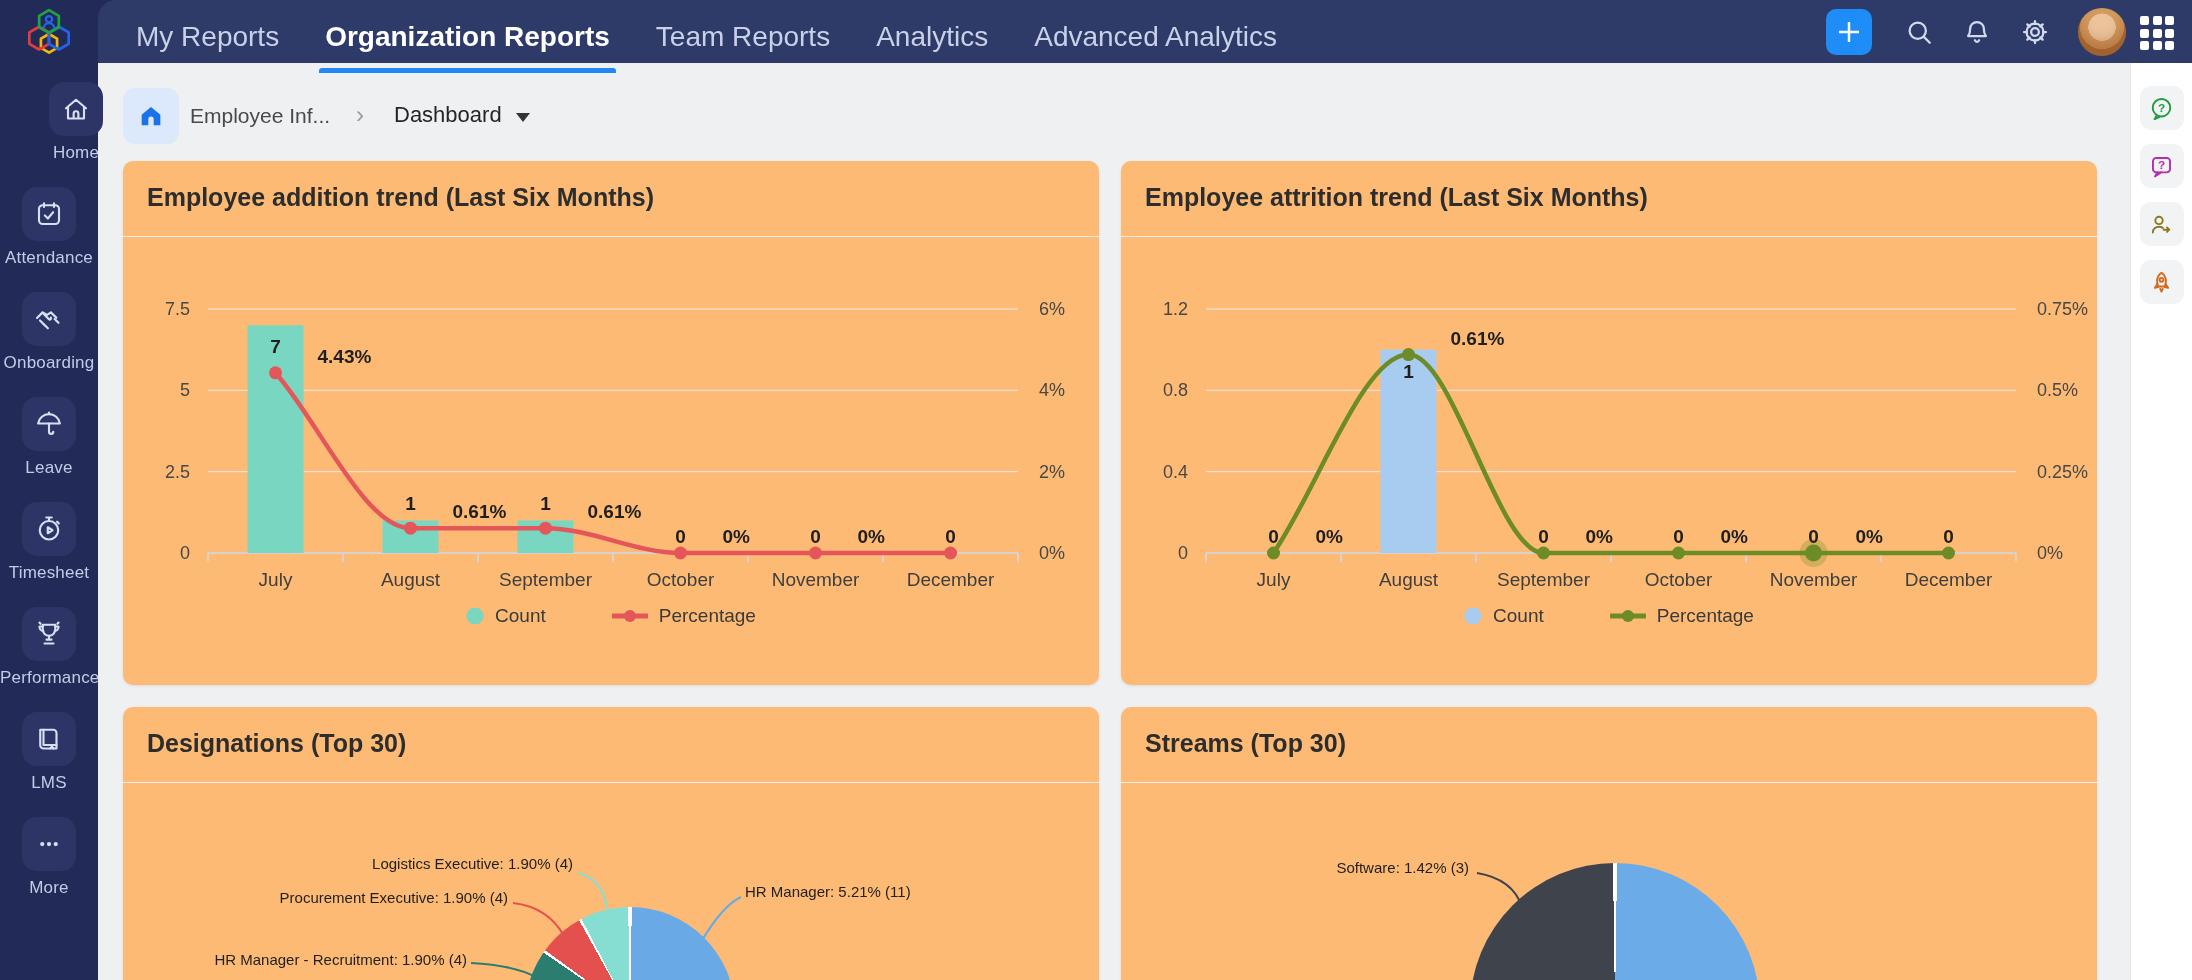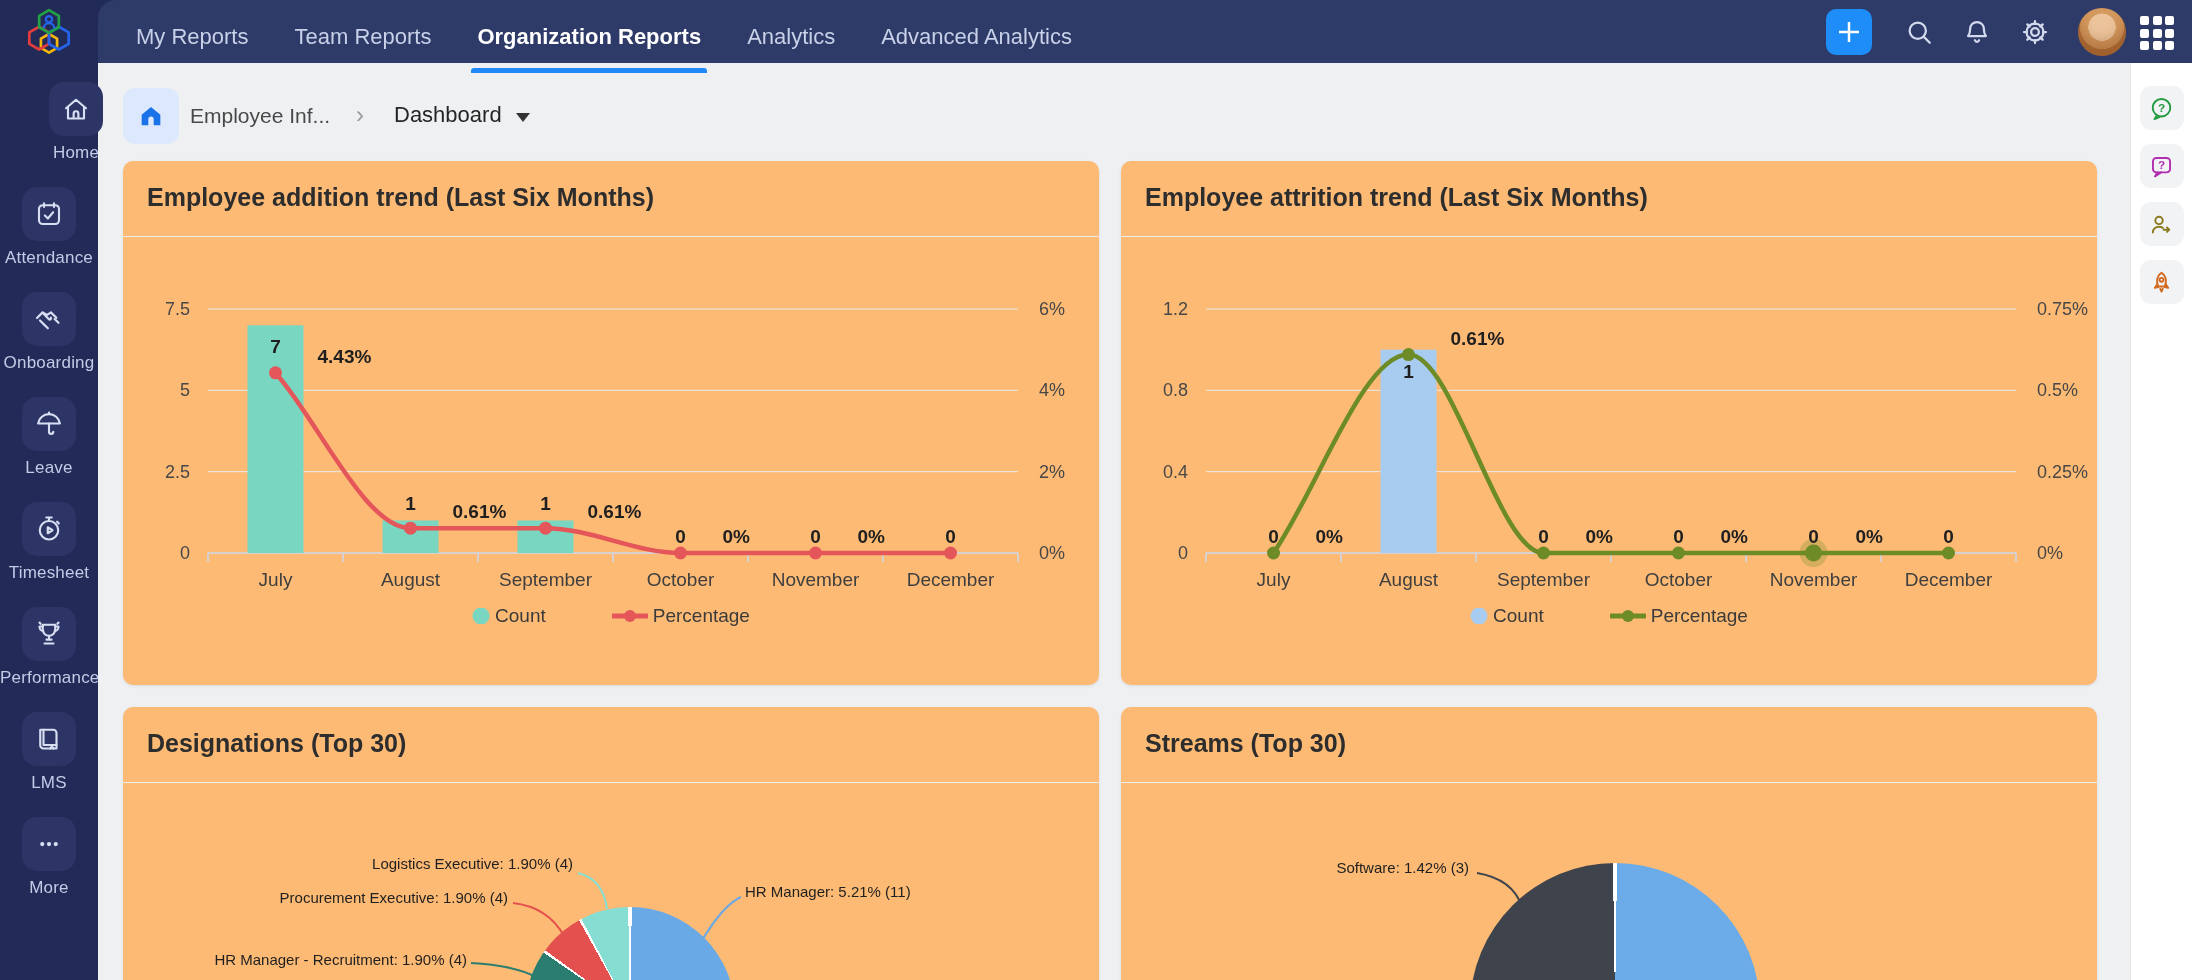--- a/index.html
+++ b/index.html
@@ -7,21 +7,21 @@
   
   .sidebar{position:absolute;left:0;top:0;width:98px;height:980px;background:#222b57;z-index:6}
   .logo{position:absolute;left:20px;top:6px;width:58px;height:58px;cursor:pointer}
   .side-item{position:absolute;left:0;width:98px;text-align:center;cursor:pointer}
   .tile{width:54px;height:54px;margin:0 auto;background:#2c3566;border-radius:15px;display:flex;align-items:center;justify-content:center;color:#d9dff2}
   .side-label{display:block;margin-top:7px;font-size:17px;color:#c3cbe6;letter-spacing:.2px}
   
   .topbar-bg{position:absolute;left:90px;top:0;width:90px;height:63px;background:#222b57;z-index:4}
   .topbar{position:absolute;left:98px;top:0;width:2094px;height:63px;background:#2e3a68;border-top-left-radius:18px;z-index:5}
   .tabs{position:absolute;left:38px;top:0;height:63px;display:flex;gap:46px}
-  .tab{position:relative;color:#c9d1e8;font-size:22px;display:flex;align-items:center;height:73px;cursor:pointer;white-space:nowrap}
+  .tab{position:relative;color:#c9d1e8;font-size:28px;display:flex;align-items:center;height:73px;cursor:pointer;white-space:nowrap}
   .tab.active{color:#ffffff;font-weight:700}
   .tab.active::after{content:"";position:absolute;left:-6px;right:-6px;bottom:0;height:5px;background:#2088f8;border-radius:3px 3px 0 0}
   .tb-btn{position:absolute;top:9px;width:46px;height:46px;display:flex;align-items:center;justify-content:center;color:#d4daee;cursor:pointer}
   .plus-btn{background:#1e8df7;border-radius:10px;color:#fff}
   .avatar{position:absolute;top:8px;width:48px;height:48px;border-radius:50%;cursor:pointer;
     background:radial-gradient(circle at 50% 40%, #ecc49c 0 36%, #d49a5e 37% 58%, #b5743b 59% 100%);
     box-shadow:inset 0 -14px 14px rgba(120,60,20,.35)}
   .apps-grid{position:absolute;top:16px;display:grid;grid-template-columns:repeat(3,9px);grid-template-rows:repeat(3,9px);gap:3.5px;cursor:pointer}
   .apps-grid span{background:#fff;border-radius:2px}
   
@@ -36,21 +36,21 @@
   .crumb-caret{position:absolute;left:418px;top:50px;width:0;height:0;border-left:7px solid transparent;border-right:7px solid transparent;border-top:9px solid #333;cursor:pointer}
   .card{position:absolute;background:#fdba74;border-radius:10px;box-shadow:0 1px 3px rgba(30,35,60,.10)}
   #card-add {left:25px;  top:98px; width:976px;height:524px}
   #card-attr{left:1023px;top:98px; width:976px;height:524px}
   #card-desig{left:25px;  top:644px;width:976px;height:470px}
   #card-strm {left:1023px;top:644px;width:976px;height:470px}
   .card-title{position:absolute;left:24px;top:22px;font-size:25px;font-weight:700;color:#2d2d2d;white-space:nowrap}
   .card-div{position:absolute;left:0;right:0;top:75px;height:1px;background:#ededed}
   .card-body{position:absolute;left:0;top:76px;width:976px;bottom:0;overflow:visible}
   .legend{position:absolute;left:0;right:0;top:444px;display:flex;justify-content:center;gap:66px}
-  .leg-item{display:flex;align-items:center;gap:5px;font-size:19px;color:#3a3a3a;cursor:pointer}
+  .leg-item{display:flex;align-items:center;gap:11px;font-size:19px;color:#3a3a3a;cursor:pointer}
   .pie{position:absolute;border-radius:50%}
   .pie-label{position:absolute;font-size:15px;font-weight:400;color:#1f1f1f;white-space:nowrap}
   .pie-label.end{transform:translateX(-100%)}
   .pie-svg{position:absolute;left:0;top:0;pointer-events:none}
 </style>
 </head>
 <body>
 
 <div class="sidebar">
   <svg class="logo" viewBox="0 0 56 56" fill="none" stroke-width="2.6" stroke-linejoin="round">
@@ -137,22 +137,22 @@
         </div>
         <span class="side-label">More</span>
       </div>
     </div>
 </div>
 
 <div class="topbar-bg"></div>
 <div class="topbar">
   <div class="tabs" id="nav-tabs">
       <div class="tab">My Reports</div>
+      <div class="tab active">Organization Reports</div>
       <div class="tab">Team Reports</div>
-      <div class="tab active">Organization Reports</div>
       <div class="tab">Analytics</div>
       <div class="tab">Advanced Analytics</div>
     </div>
   <div class="tb-btn plus-btn" style="left:1728px">
     <svg width="30" height="30" viewBox="0 0 24 24" stroke="currentColor" stroke-width="2" fill="none">
         <path d="M12 4v16M4 12h16"></path>
       </svg>
   </div>
   <div class="tb-btn" style="left:1798px">
     <svg width="30" height="30" viewBox="0 0 24 24" stroke="currentColor" stroke-width="1.8" fill="none" stroke-linecap="round">

